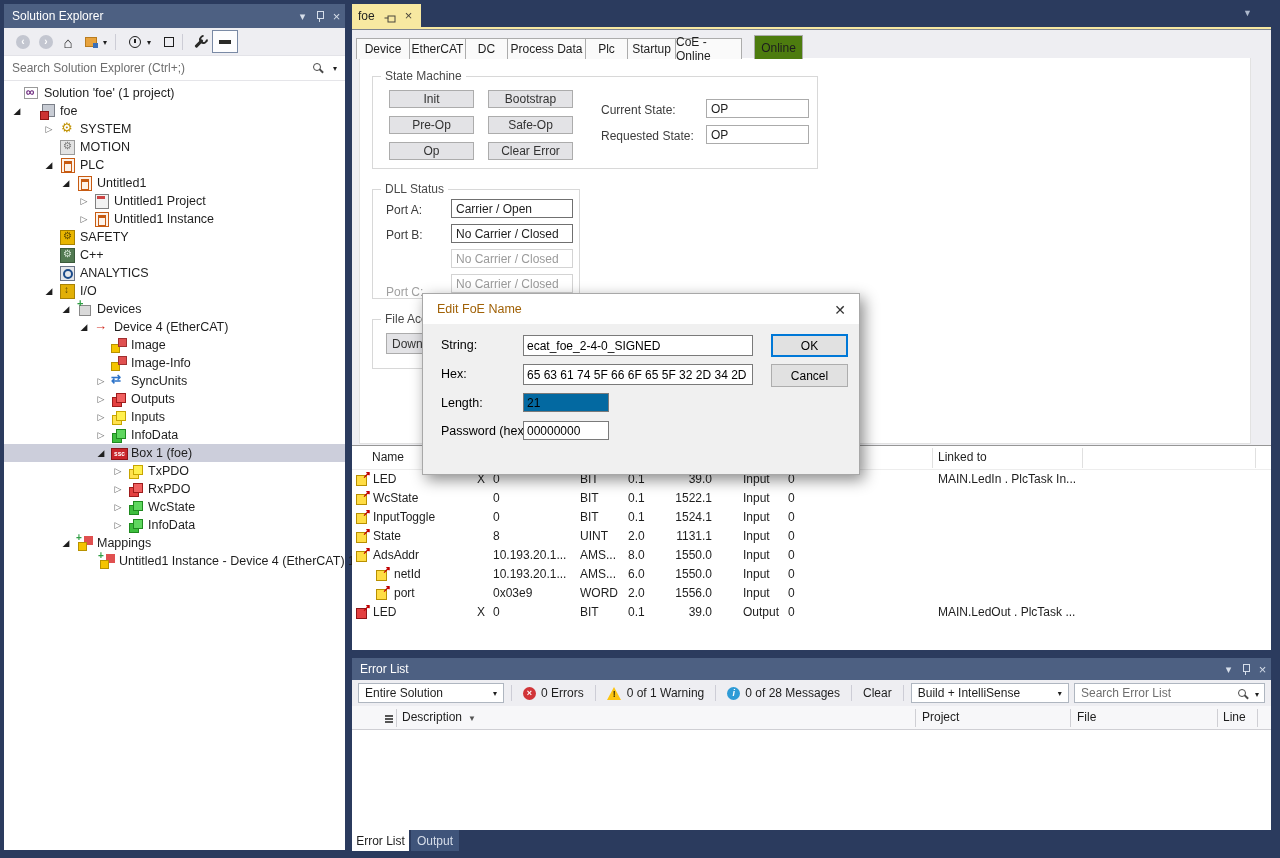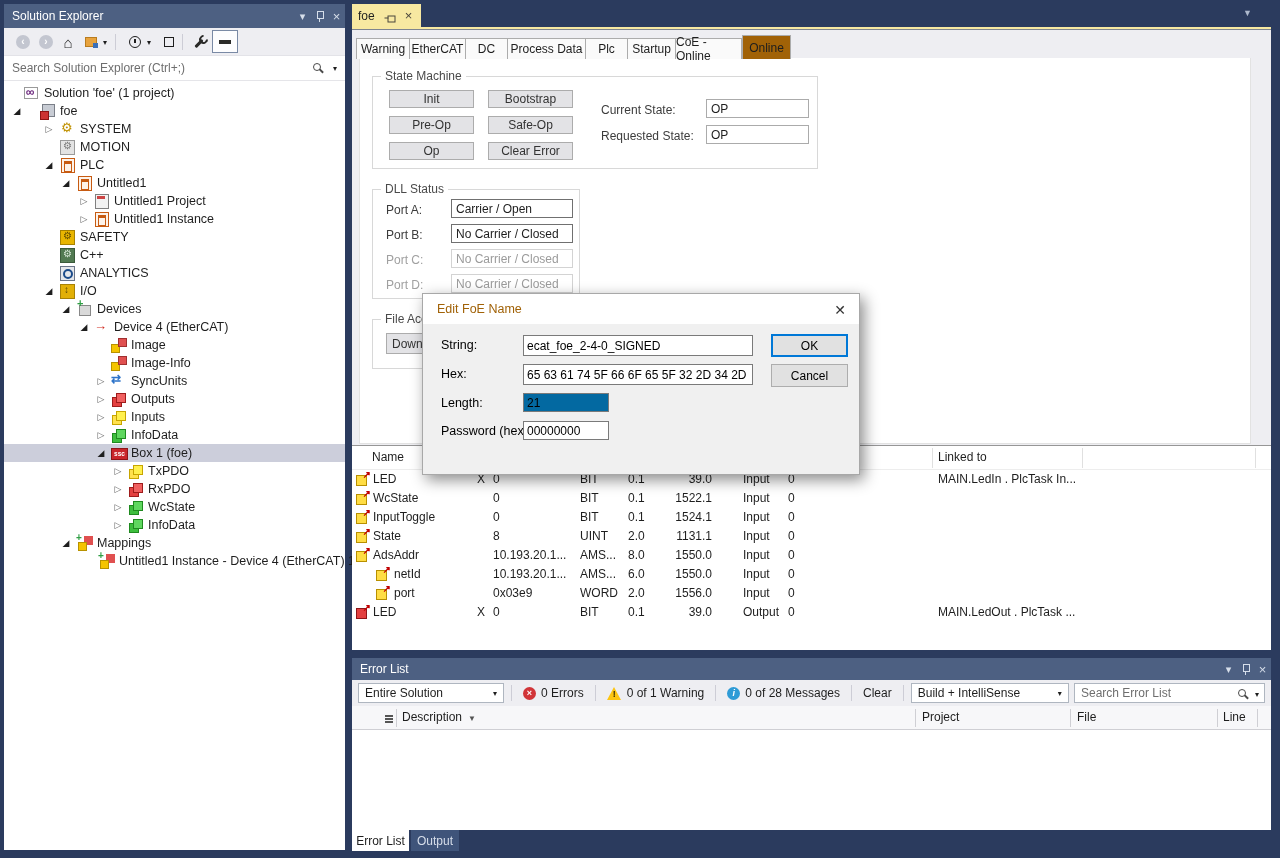--- a/index.html
+++ b/index.html
@@ -95,27 +95,27 @@
   #doc-tab .win-ic { color:#4A463C; width:13px; }
   #docwell-chevron { position:absolute; left:1243px; top:8px; color:#ADB8CC; font-size:9px; }
   #accent-line { position:absolute; left:352px; top:27px; width:919px; height:2px; background:var(--active-doc-tab,#F7E8A1); }
 
   #editor { position:absolute; left:352px; top:29px; width:919px; height:416px; background:#EEEEF2; border-top:1px solid #7E848E; }
   .page { position:absolute; left:7px; top:28px; width:892px; height:386px; background:#fff; border:1px solid #E2E2E2; border-top:none; }
   .tabline { position:absolute; left:4px; top:28px; width:895px; height:1px; background:#ACACAC; }
   .etabs { position:absolute; left:4px; top:5px; height:24px; display:flex; align-items:flex-end; }
   .etab { height:21px; border-top:1px solid #ACACAC; border-right:1px solid #ACACAC; background:#FAFAFA; display:flex; align-items:center; justify-content:center; font-size:12px; color:#1E1E1E; }
   .etab.first { border-left:1px solid #ACACAC; }
-  .etab.active { height:24px; background:#a16207; border:1px solid #ACACAC; border-bottom:none; position:relative; z-index:3; }
+  .etab.active { height:24px; background:#4d7c0f; border:1px solid #ACACAC; border-bottom:none; position:relative; z-index:3;margin-left:12px; }
 
   .gbox { position:absolute; border:1px solid #D8D8D8; background:#fff; }
   .glabel { position:absolute; top:-8px; left:8px; background:#fff; padding:0 4px; color:#4A4A4A; font-size:12px; }
   .w32btn { position:absolute; background:#E3E3E6; border:1px solid #ACACAC; color:#333; font-size:12px; display:flex; align-items:center; justify-content:center; }
   .flabel { position:absolute; color:#3C3C3C; font-size:12px; white-space:nowrap; }
-  .flabel.dis { color:#A0A0A0; }
+  .flabel.dis { color:#A0A0A0;margin-top:32px; }
   .robox { position:absolute; background:#fff; border:1px solid #ABABAB; font-size:12px; padding-left:4px; display:flex; align-items:center; white-space:nowrap; overflow:hidden; }
   .robox.strong { border-color:#707070; }
   .robox.dis { border-color:#D3D3D3; color:#9B9B9B; }
 
   
   #dialog { position:absolute; left:422px; top:293px; width:438px; height:182px; background:#F0F0F0; border:1px solid #A8A8A8; box-shadow:4px 5px 14px rgba(0,0,0,0.45); z-index:50; }
   #dialog .dtitle { position:absolute; left:0; top:0; right:0; height:30px; background:#fff; display:flex; align-items:center; padding-left:14px; font-size:12.5px; color:#a16207; }
   #dialog .dclose { position:absolute; right:10px; top:7px; width:18px; height:18px; color:#333; font-size:14px; display:flex; align-items:center; justify-content:center; }
   .dlabel { position:absolute; left:18px; font-size:12.5px; color:#000; }
   .dfield { position:absolute; left:100px; width:230px; height:21px; border:1px solid #7A7A7A; background:#fff; font:12px "Liberation Sans",sans-serif; padding:0 3px; color:#000; outline:none; white-space:nowrap; overflow:hidden; }
@@ -359,21 +359,21 @@
     <span class="win-ic pin-ic pin-h" style="color:#4A463C"></span>
     <span class="win-ic" style="color:#4A463C;font-size:13px;">×</span>
   </div>
   <span id="docwell-chevron">▼</span>
   <div id="accent-line"></div>
 
   <div id="editor">
     <div class="tabline"></div>
     <div class="page"></div>
     <div class="etabs">
-      <span class="etab first" style="width:54px">Warning</span>
+      <span class="etab first" style="width:54px">Device</span>
       <span class="etab" style="width:56px">EtherCAT</span>
       <span class="etab" style="width:42px">DC</span>
       <span class="etab" style="width:78px">Process Data</span>
       <span class="etab" style="width:42px">Plc</span>
       <span class="etab" style="width:48px">Startup</span>
       <span class="etab" style="width:66px">CoE - Online</span>
       <span class="etab active" style="width:49px">Online</span>
     </div>
 
     <div class="gbox" style="left:20px;top:46px;width:446px;height:93px;">

